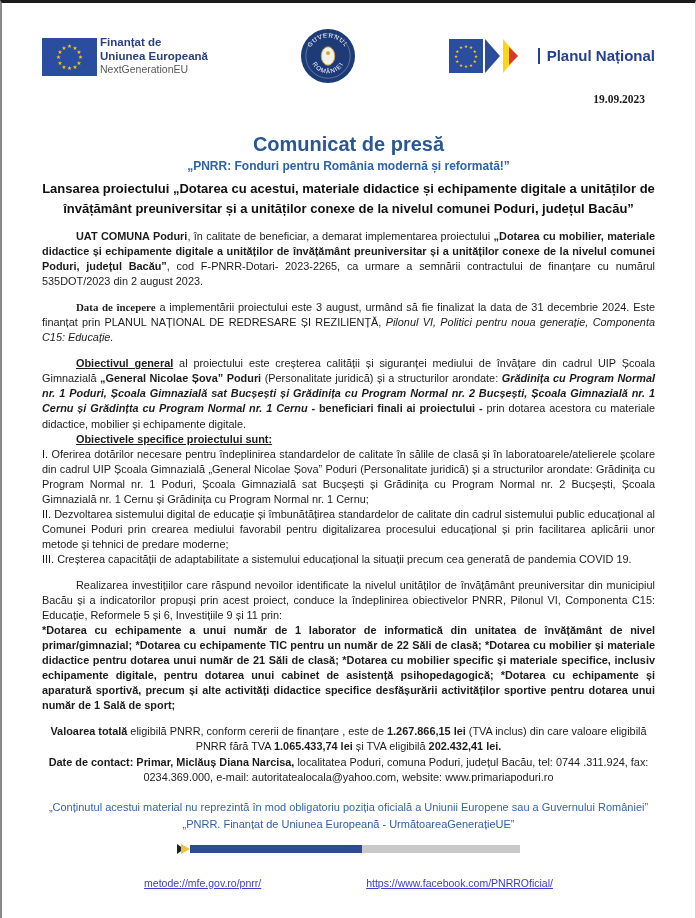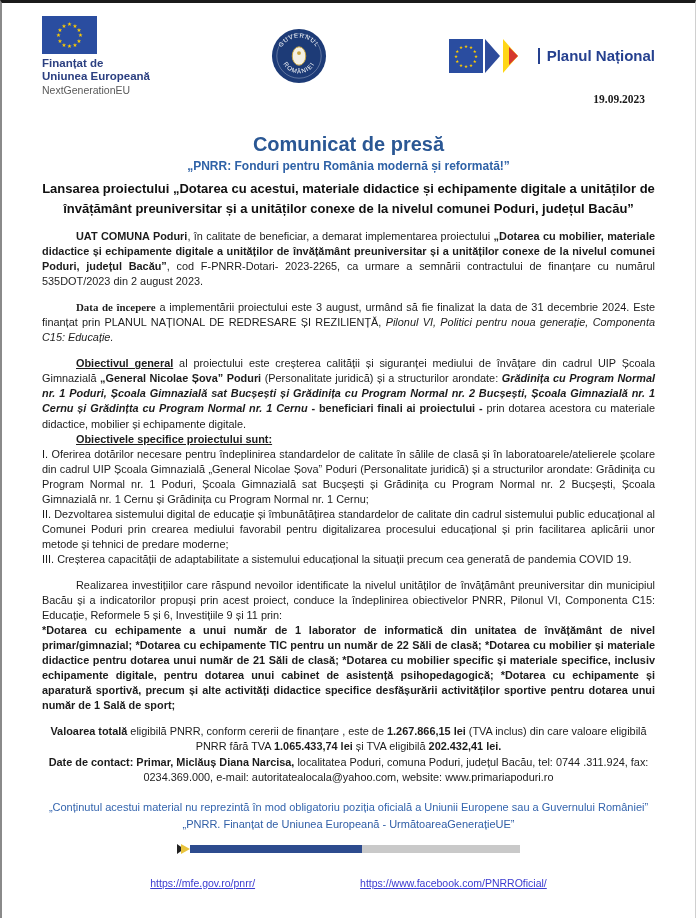--- a/index.html
+++ b/index.html
@@ -4,21 +4,21 @@
 <style>
   html,body{margin:0;padding:0;}
   body{
     width:696px;height:918px;overflow:hidden;background:#ffffff;
     font-family:"Liberation Sans",sans-serif;color:#1c1c1c;
     box-sizing:border-box;padding:22px 40px 0 40px;
     border-top:3px solid #1b1b1b;border-left:2px solid #8a8a8a;border-right:1px solid #d0d0d0;
   }
   
   .logos{display:flex;align-items:center;justify-content:space-between;height:62px;}
-  .eu-logo{display:flex;align-items:flex-start;gap:3px;flex-direction:column;}
+  .eu-logo{display:flex;align-items:flex-end;gap:3px;}
   .eu-text{font-size:11.5px;line-height:1.18;}
   .eu-text .b{font-weight:bold;color:#2b3f80;}
   .eu-text .ng{color:#595959;font-size:10.5px;margin-top:0;font-weight:normal;}
   .pnrr-logo{display:flex;align-items:center;}
   .pnrr-marks{display:flex;align-items:center;}
   .arrow-blue{width:0;height:0;border-top:17px solid transparent;border-bottom:17px solid transparent;border-left:15px solid #2d4b9b;margin-left:2px;}
   .arrow-yr{position:relative;width:16px;height:34px;margin-left:3px;}
   .arrow-yr .y{position:absolute;left:0;top:0;width:0;height:0;border-top:17px solid transparent;border-bottom:17px solid transparent;border-left:15px solid #ffd617;}
   .arrow-yr .r{position:absolute;left:6px;top:8px;width:0;height:0;border-top:9px solid transparent;border-bottom:9px solid transparent;border-left:9px solid #d5392f;}
   .pnrr-text{font-weight:bold;color:#25408f;font-size:15px;line-height:1.12;border-left:2px solid #25408f;padding-left:7px;margin-left:19px;}
@@ -145,15 +145,15 @@
 </div>
 
 <div class="divider">
   <div class="tri-dark"></div>
   <div class="tri-yellow"></div>
   <div class="bar-blue"></div>
   <div class="bar-gray"></div>
 </div>
 
 <div class="links">
-  <a href="#">https://mfe.gov.ro/pnrr/</a>
+  <a href="#">metode://mfe.gov.ro/pnrr/</a>
   <a href="#">https://www.facebook.com/PNRROficial/</a>
 </div>
 
 </body></html>

